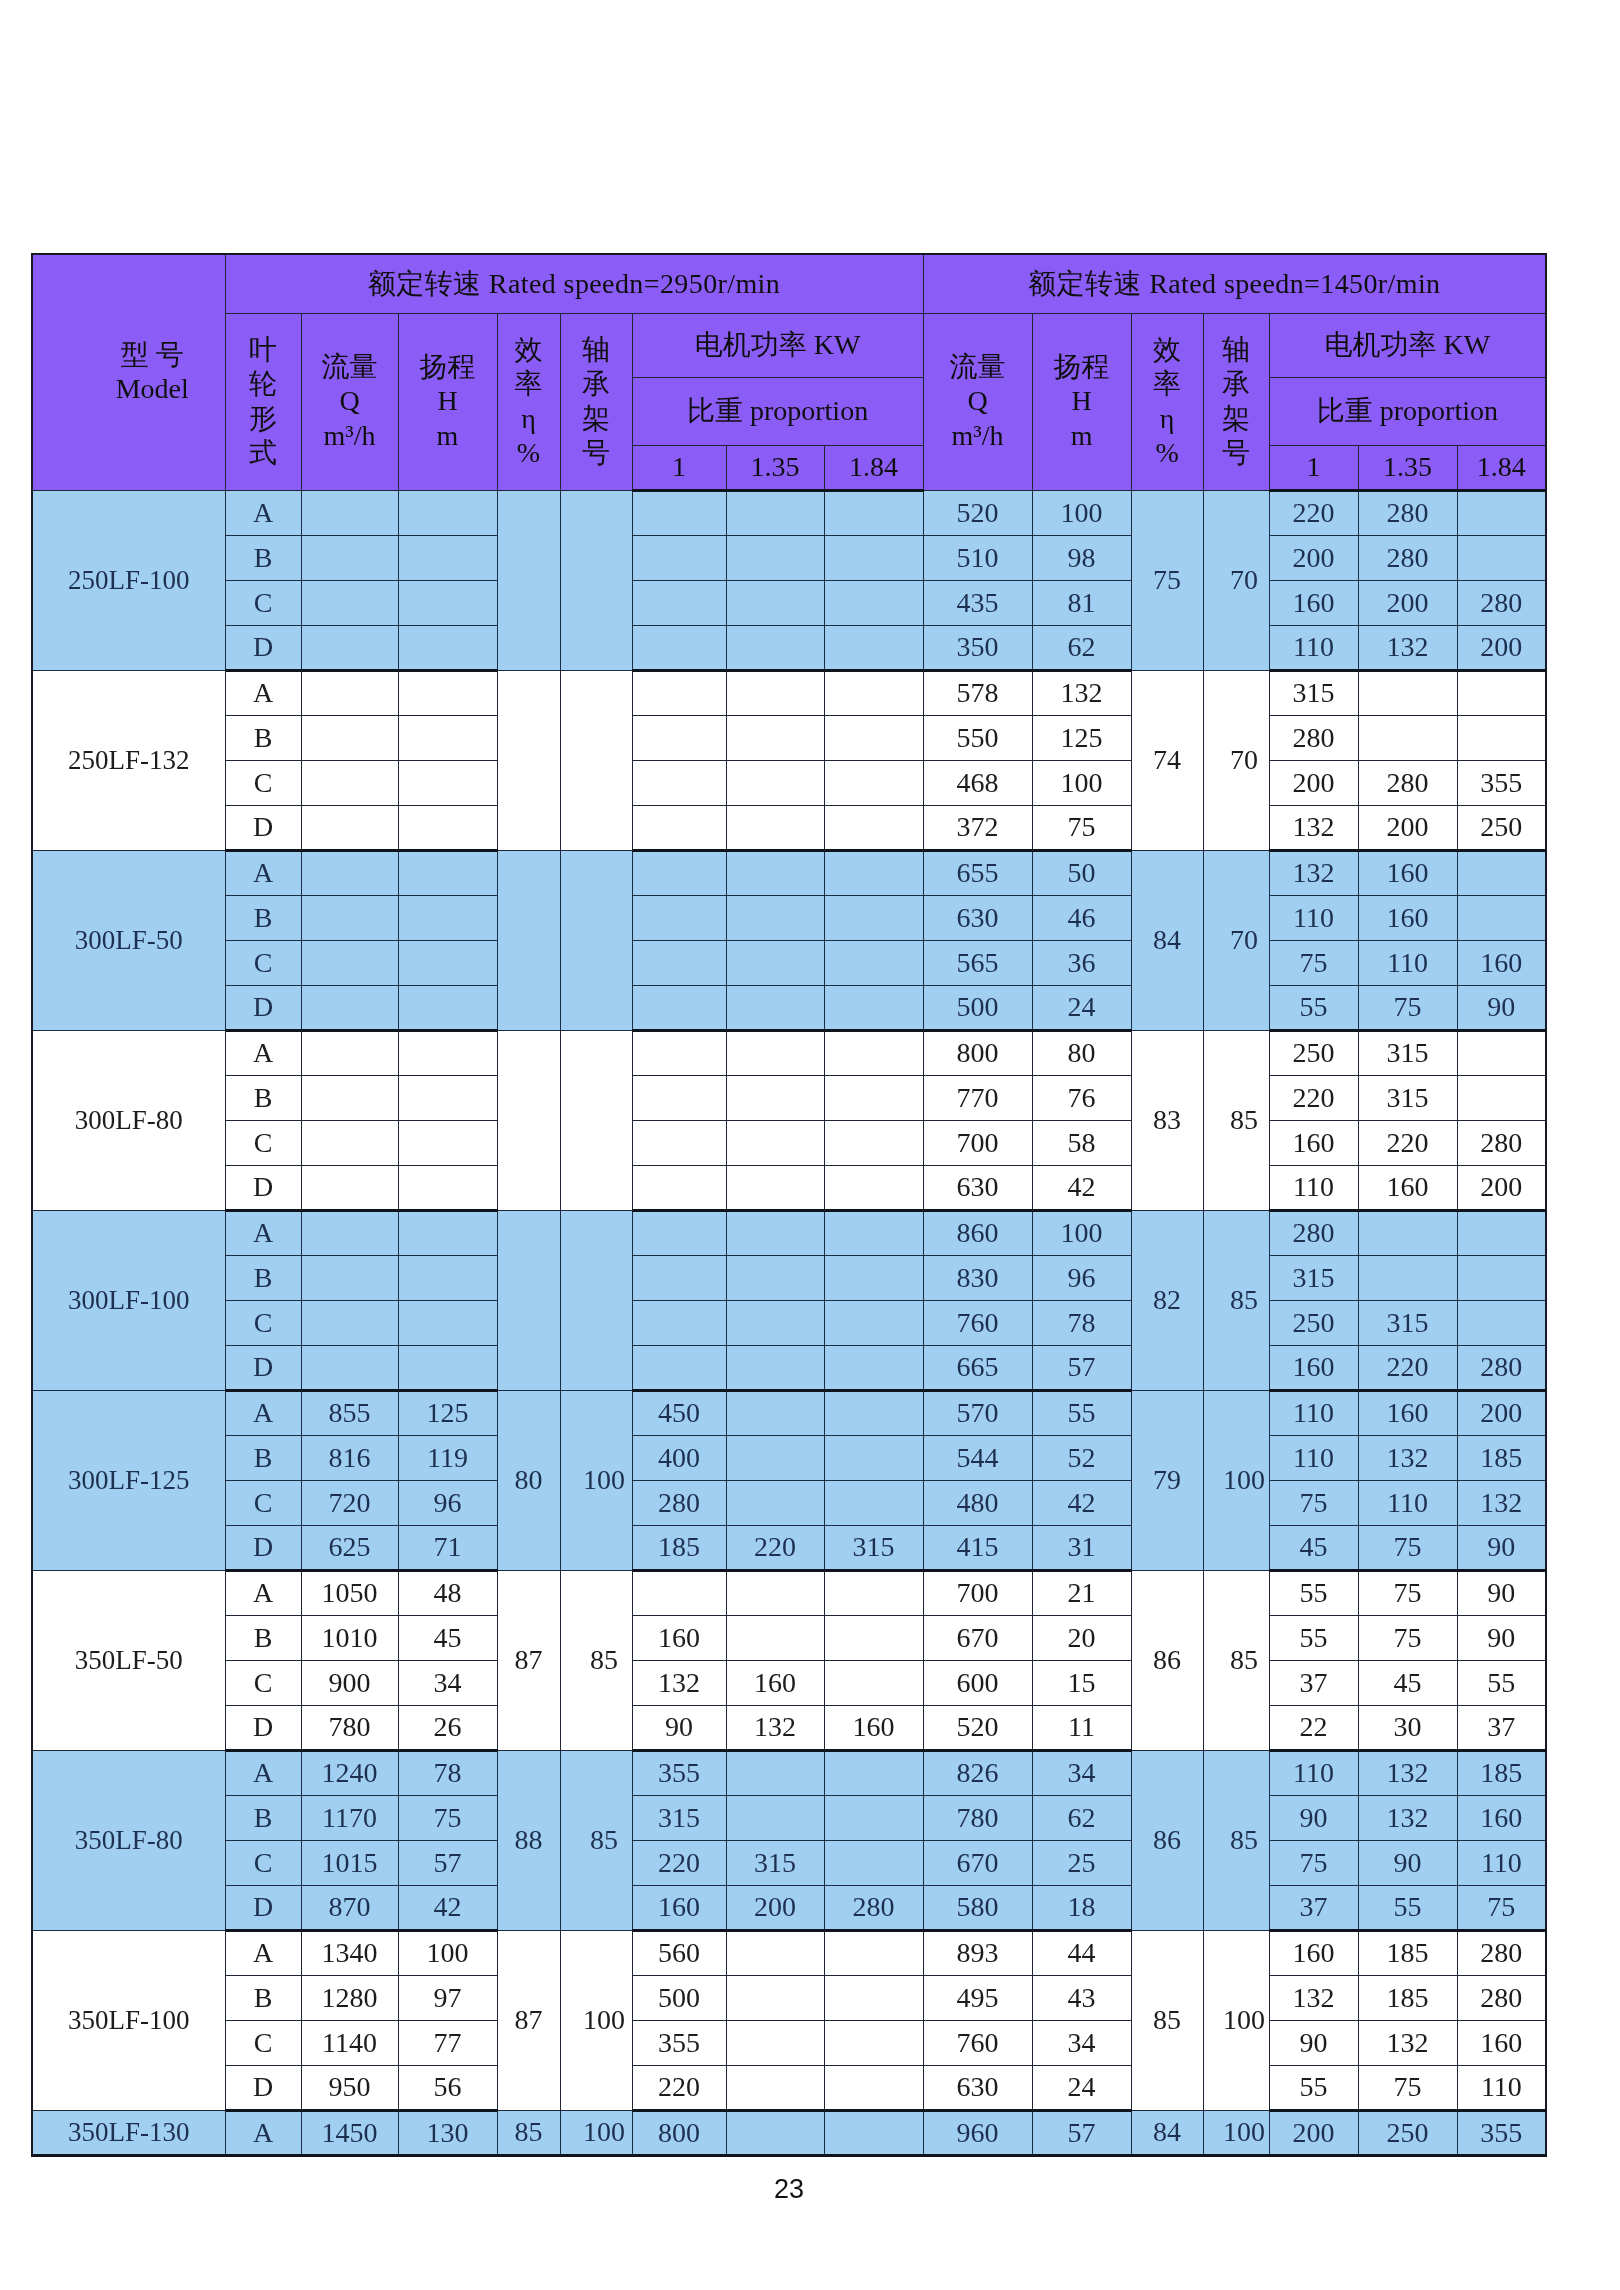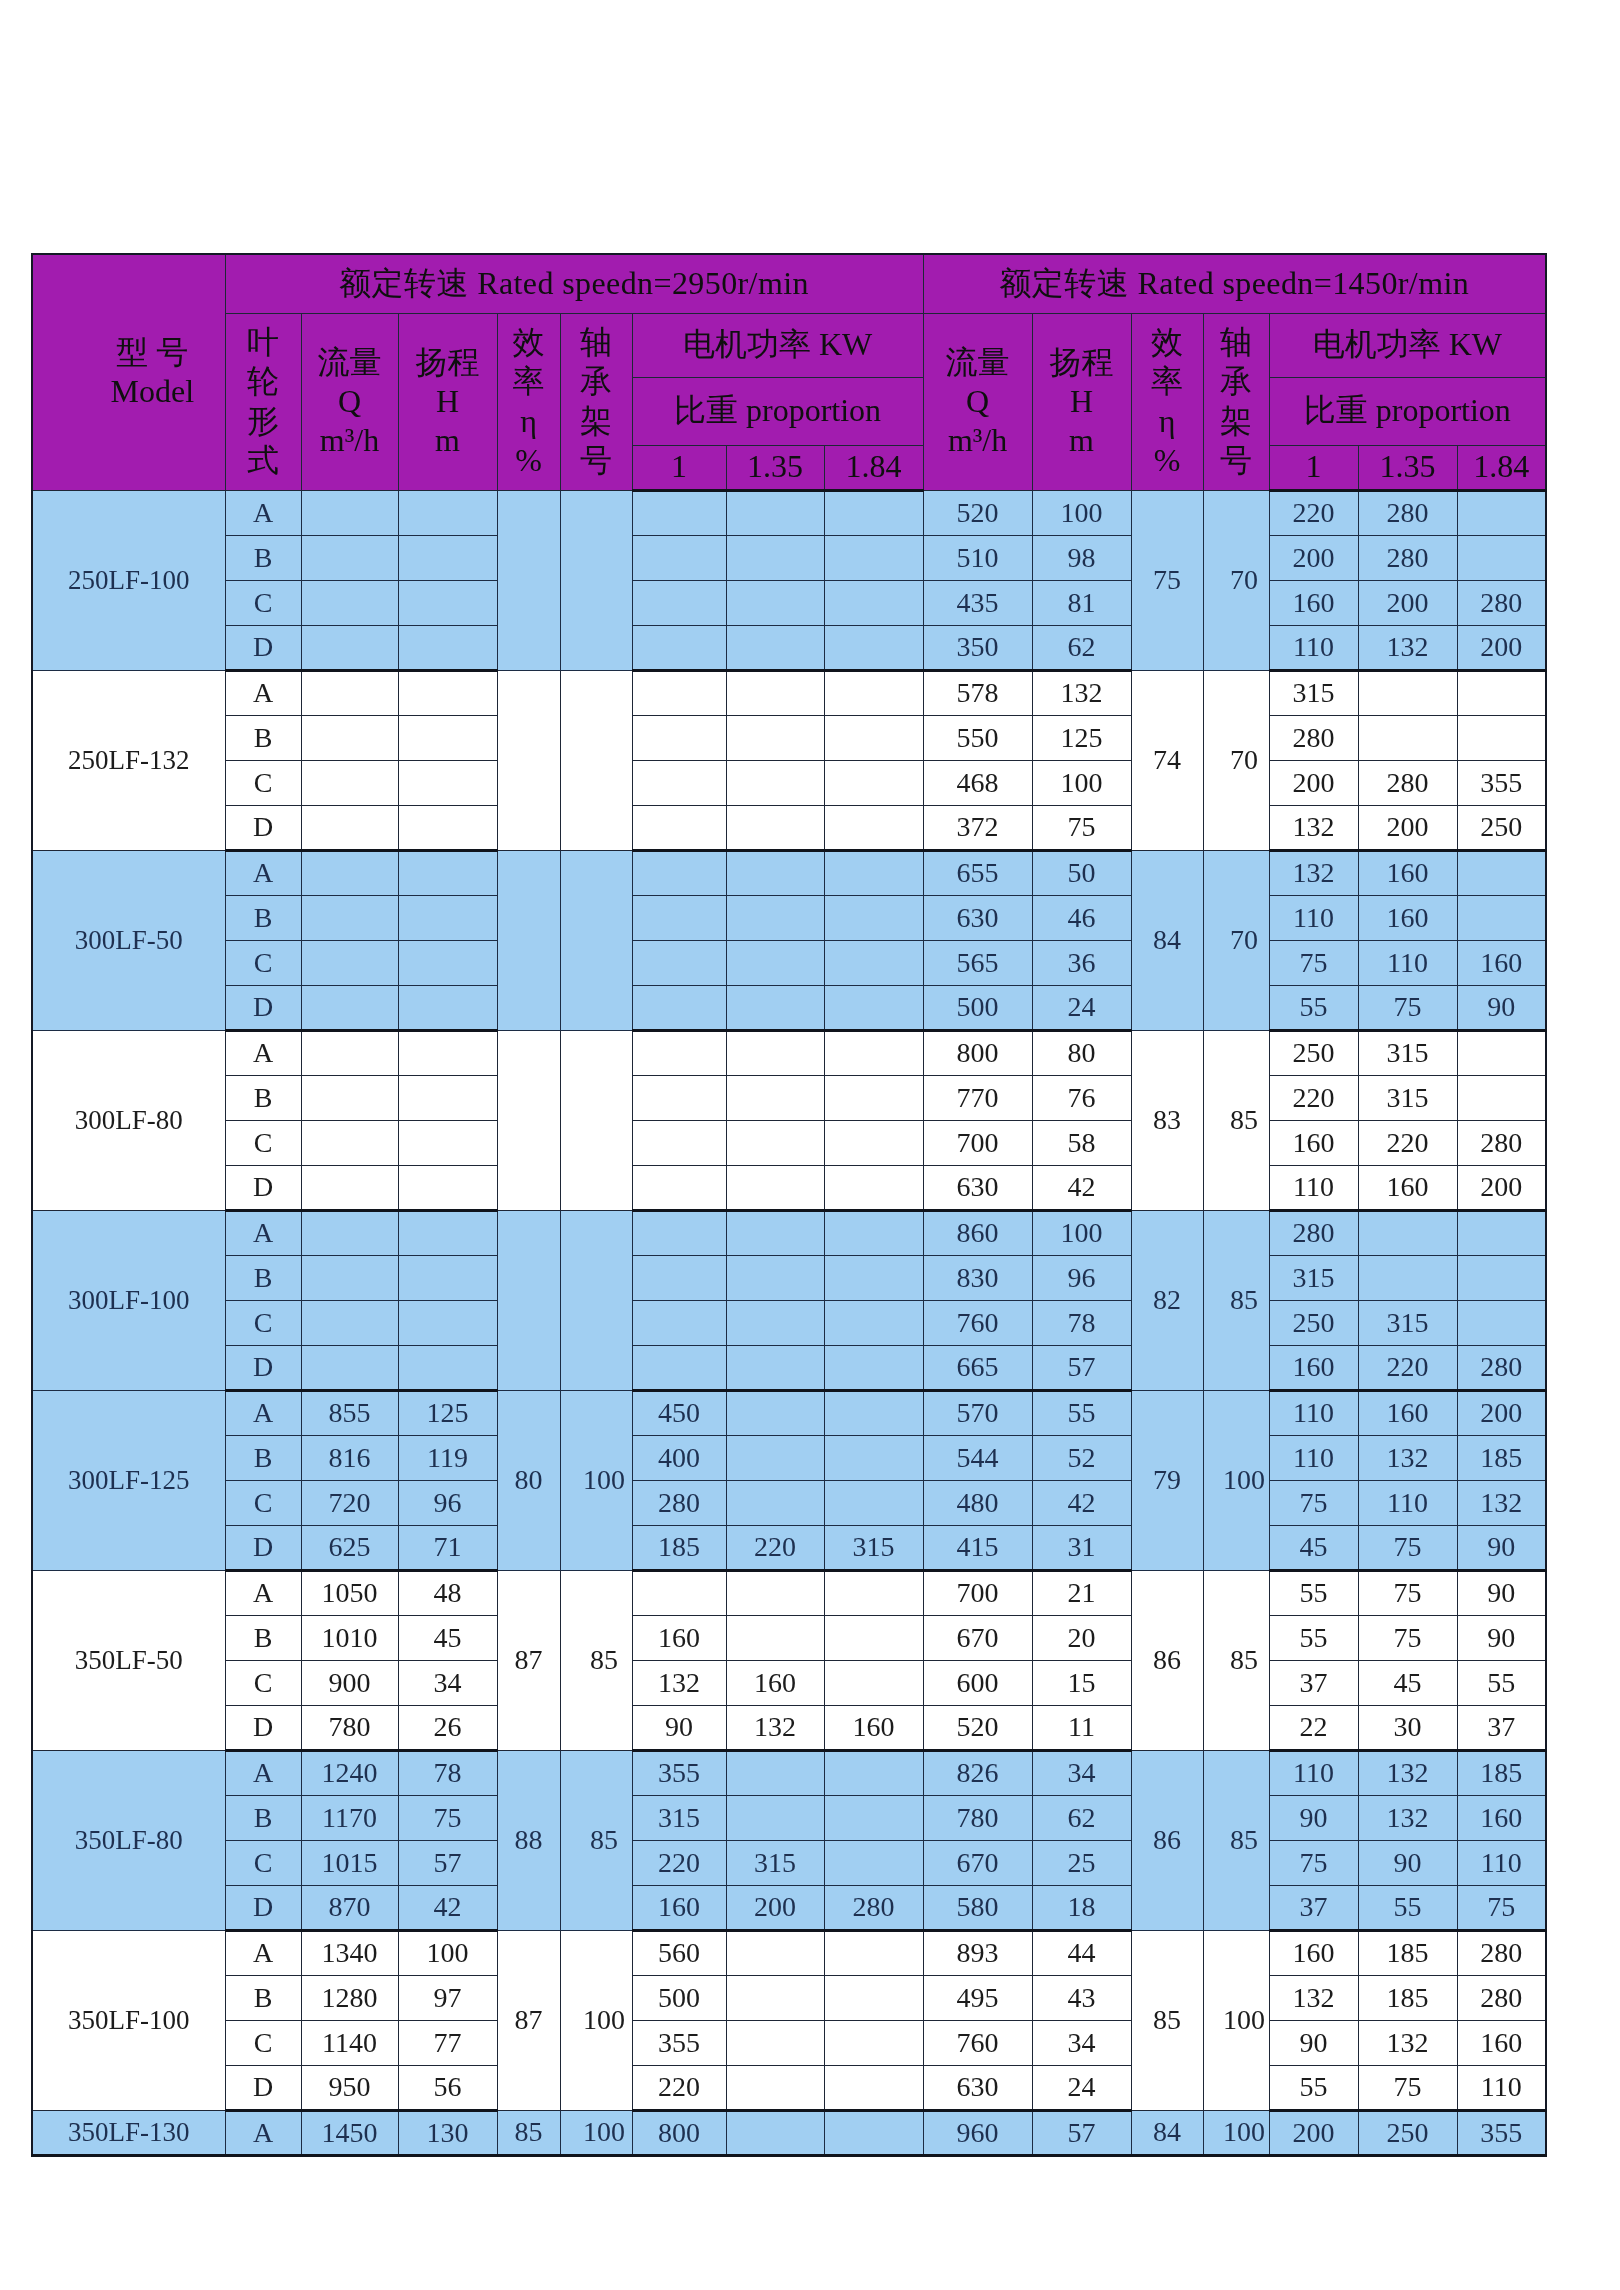--- a/index.html
+++ b/index.html
@@ -22,25 +22,25 @@
   }
   .spec th, .spec td {
     border: 1.8px solid #1e2636;
     text-align: center;
     vertical-align: middle;
     padding: 0;
     overflow: hidden;
   }
   .spec thead th {
     font-weight: normal;
-    font-size: 32px;
+    font-size: 28px;
     line-height: 1.22;
     white-space: pre-line;
     color: #0f0f0f;
-    background: #a21caf;
+    background: #8b5cf6;
     text-align: center;
   }
   .spec thead tr:nth-child(1) { height: 59px; }
   .spec thead tr:nth-child(2) { height: 64px; }
   .spec thead tr:nth-child(3) { height: 68px; }
   .spec thead tr:nth-child(4) { height: 45px; }
   .spec thead tr:nth-child(4) th { border-bottom: 3.6px solid #10141c; }
   th.speed-head { font-weight: bold; font-size: 29px; letter-spacing: 0.4px; }
   th.model-head { font-size: 28px; line-height: 1.6; padding-left: 47px; }
 
@@ -676,15 +676,16 @@
           <td class="num">57</td>
           <td class="num eff">84</td>
           <td class="num brg">100</td>
           <td class="num">200</td>
           <td class="num">250</td>
           <td class="num">355</td>
         </tr>
       </tbody>
   </table>
 
+  <div class="page-number">23</div>
 
 </div>
 
 
 </body></html>

